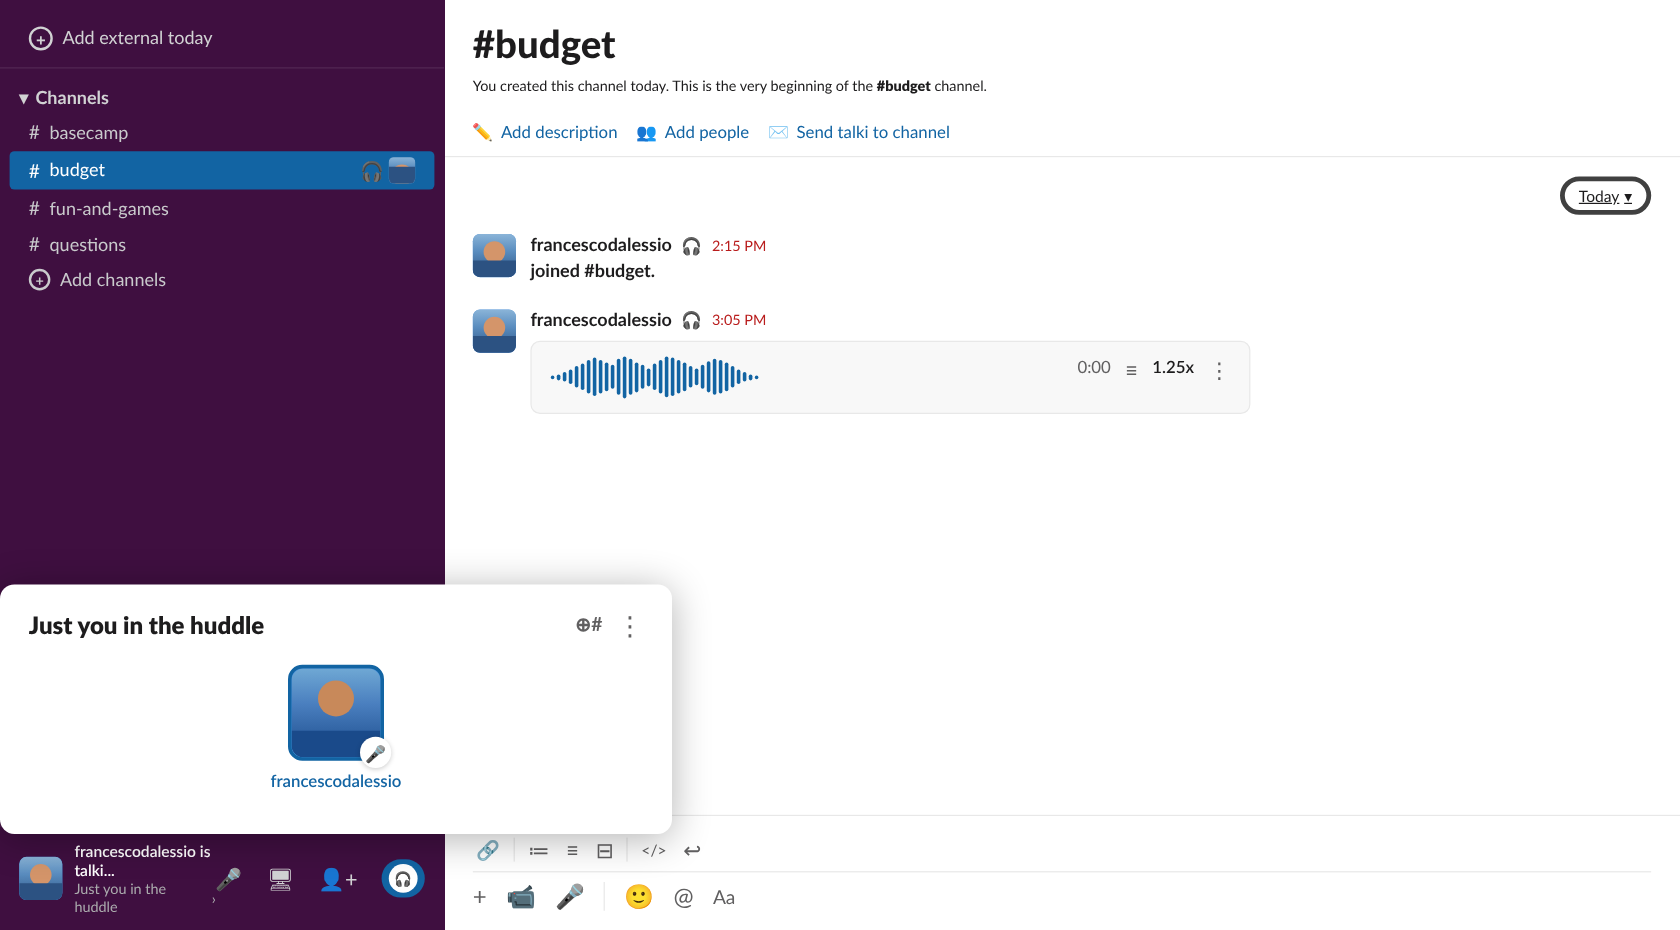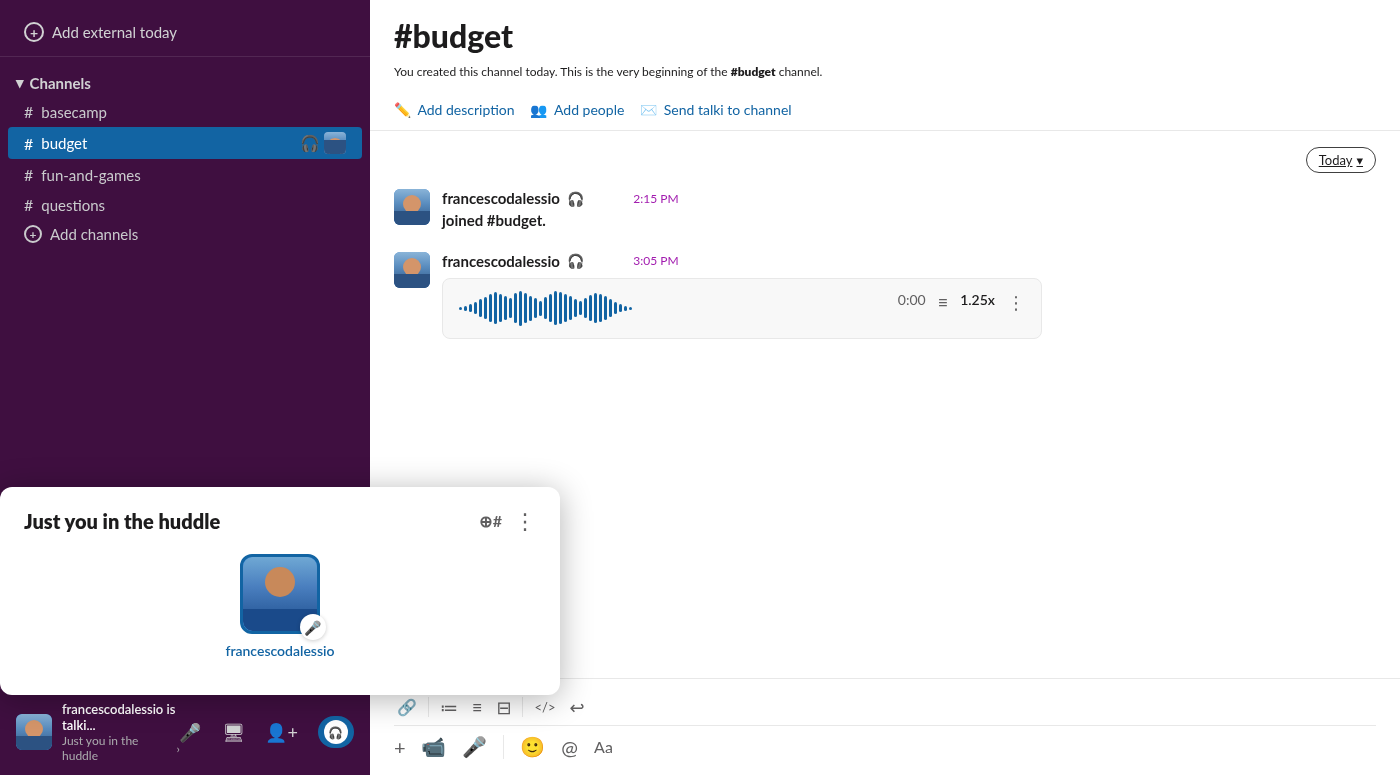--- a/index.html
+++ b/index.html
@@ -216,21 +216,21 @@
     }
 
     .date-divider {
       display: flex;
       justify-content: flex-end;
       margin-bottom: 16px;
     }
 
     .date-badge {
       background: #fff;
-      border: 1px solid #404040;
+      border: 4px solid #404040;
       border-radius: 16px;
       padding: 4px 12px;
       font-size: 13px;
       color: #1d1c1d;
       display: flex;
       align-items: center;
       gap: 4px;
       cursor: pointer;
       text-decoration: underline;
     }
@@ -264,22 +264,21 @@
     .msg-author {
       font-weight: 700;
       color: #1d1c1d;
       font-size: 15px;
     }
 
     .msg-headphone { font-size: 14px; }
 
     .msg-time {
       font-size: 12px;
-      color: #a21caf;
-      margin-left: 40px;
+      color: #b91c1c;
     }
 
     .msg-text {
       color: #1d1c1d;
       font-size: 15px;
       line-height: 1.5;
       font-weight: bold;
     }
 
     

